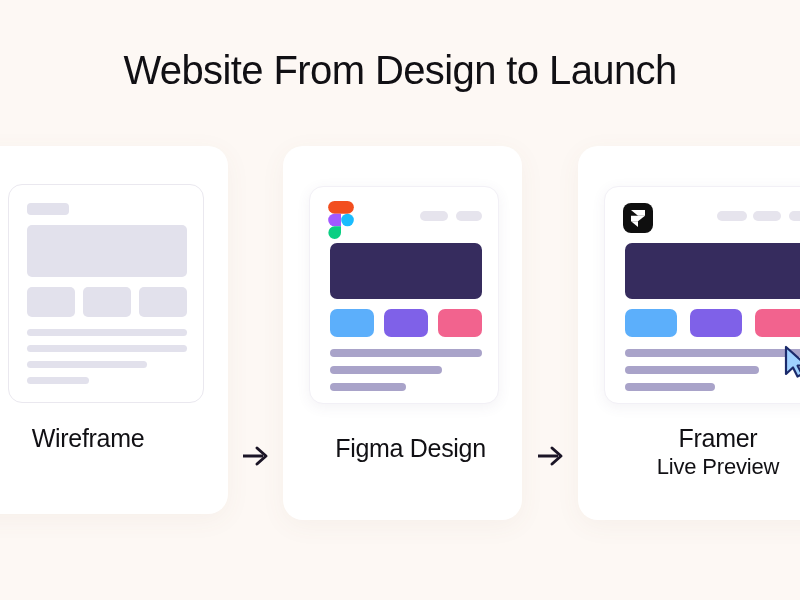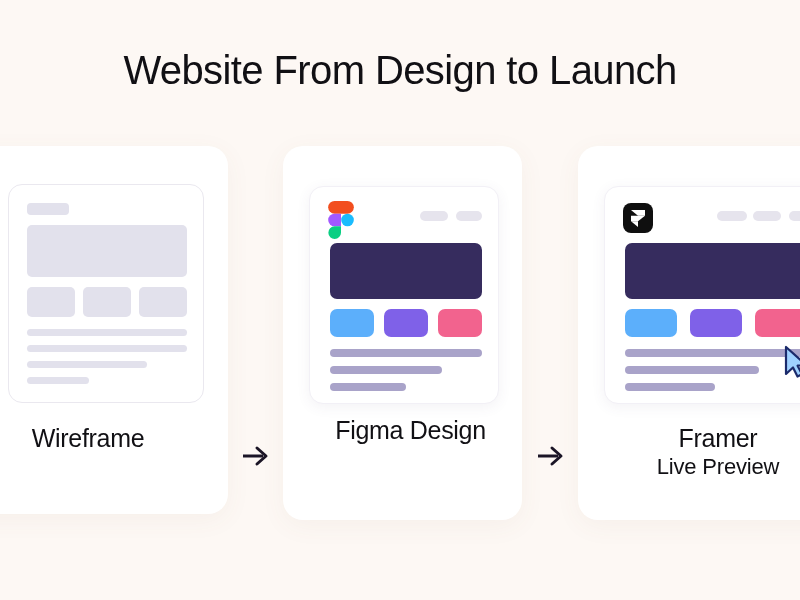--- a/index.html
+++ b/index.html
@@ -171,21 +171,21 @@
     position: absolute;
     width: 100%;
     text-align: center;
     color: #111014;
     white-space: nowrap;
   }
   .label-main { font-size: 25px; font-weight: 400; letter-spacing: -0.3px; }
   .label-sub  { font-size: 22px; font-weight: 400; letter-spacing: -0.2px; }
 
   .card-1 .label-main { top: 278px; }
-  .card-2 .label-main { top: 270px; padding-left: 16px; }
+  .card-2 .label-main { top: 288px; padding-left: 16px; }
   .card-3 .label-main { top: 278px; }
   .card-3 .label-sub  { top: 308px; }
 
   
   .arrow {
     position: absolute;
     top: 292px;
     width: 36px;
     height: 36px;
   }

